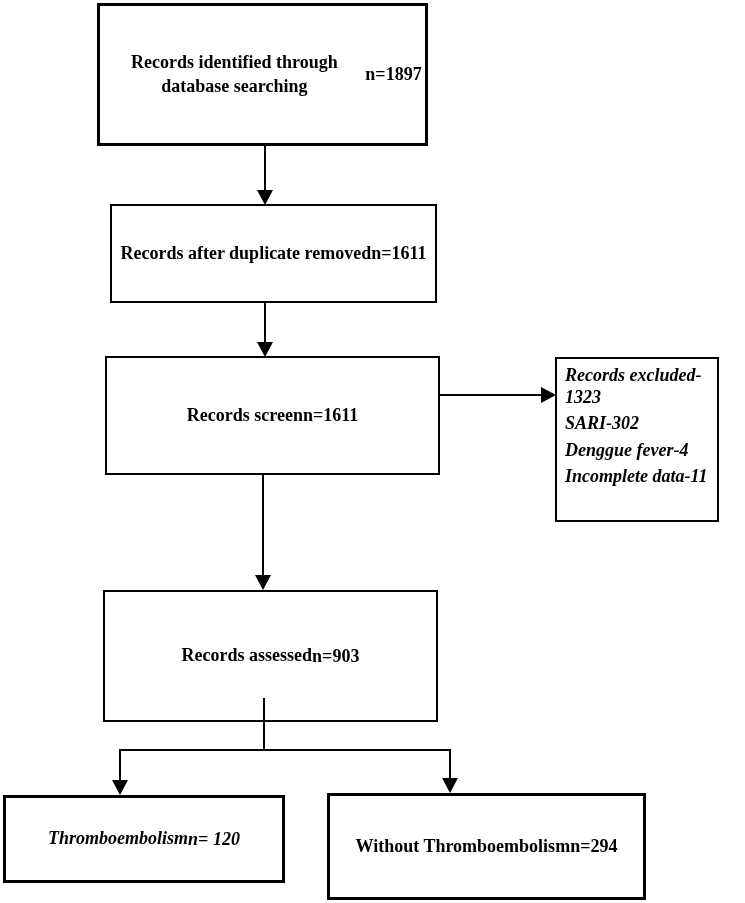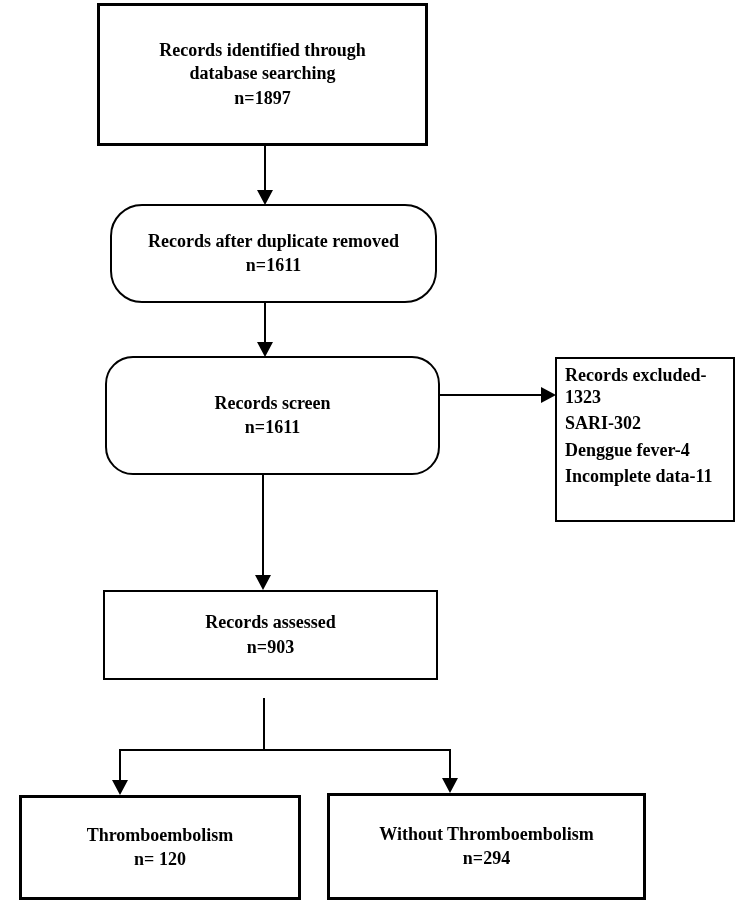--- a/index.html
+++ b/index.html
@@ -12,47 +12,48 @@
     font-family: "Liberation Serif", serif;
     font-weight: bold;
     color: #000000;
     overflow: hidden;
   }
   .box {
     position: absolute;
     border: 3px solid #000000;
     background: #ffffff;
     display: flex;
-    flex-direction: column;
+    flex-direction: row;
     align-items: center;
     justify-content: center;
     text-align: center;
     font-size: 18px;
     line-height: 1.3;
     z-index: 1;
   }
   .box .label { max-width: 95%; }
   .box .count { margin-top: 1px; }
   .box-identified   { left: 97px;  top: 3px;   width: 331px; height: 143px; }
   .box-identified .label { max-width: 262px; }
-  .box-duplicates   { left: 110px; top: 204px; width: 327px; height: 99px;  border-width: 2px; border-radius: 32px; }
-  .box-screened     { left: 105px; top: 356px; width: 335px; height: 119px; border-width: 2px; border-radius: 28px; }
-  .box-assessed     { left: 103px; top: 590px; width: 335px; height: 90px; border-width: 2px; }
-  .box-thrombo      { left: 19px;   top: 795px; width: 282px; height: 105px; }
+  .box-duplicates   { left: 110px; top: 204px; width: 327px; height: 99px;  border-width: 2px; }
+  .box-screened     { left: 105px; top: 356px; width: 335px; height: 119px; border-width: 2px; }
+  .box-assessed     { left: 103px; top: 590px; width: 335px; height: 132px; border-width: 2px; }
+  .box-thrombo      { left: 3px;   top: 795px; width: 282px; height: 88px; font-style: italic; }
   .box-without      { left: 327px; top: 793px; width: 319px; height: 107px; }
   .box-excluded {
     position: absolute;
-    left: 555px; top: 357px; width: 180px; height: 165px;
+    left: 555px; top: 357px; width: 164px; height: 165px;
     border: 2px solid #000000;
     background: #ffffff;
     font-size: 18px;
     line-height: 1.2;
     text-align: left;
     padding: 6px 6px 4px 8px;
     z-index: 1;
+    font-style: italic;
   }
   .box-excluded .line { margin-bottom: 5px; }
   svg.connectors {
     position: absolute;
     left: 0; top: 0;
     width: 745px; height: 903px;
     z-index: 2;
     pointer-events: none;
   }
 </style>

